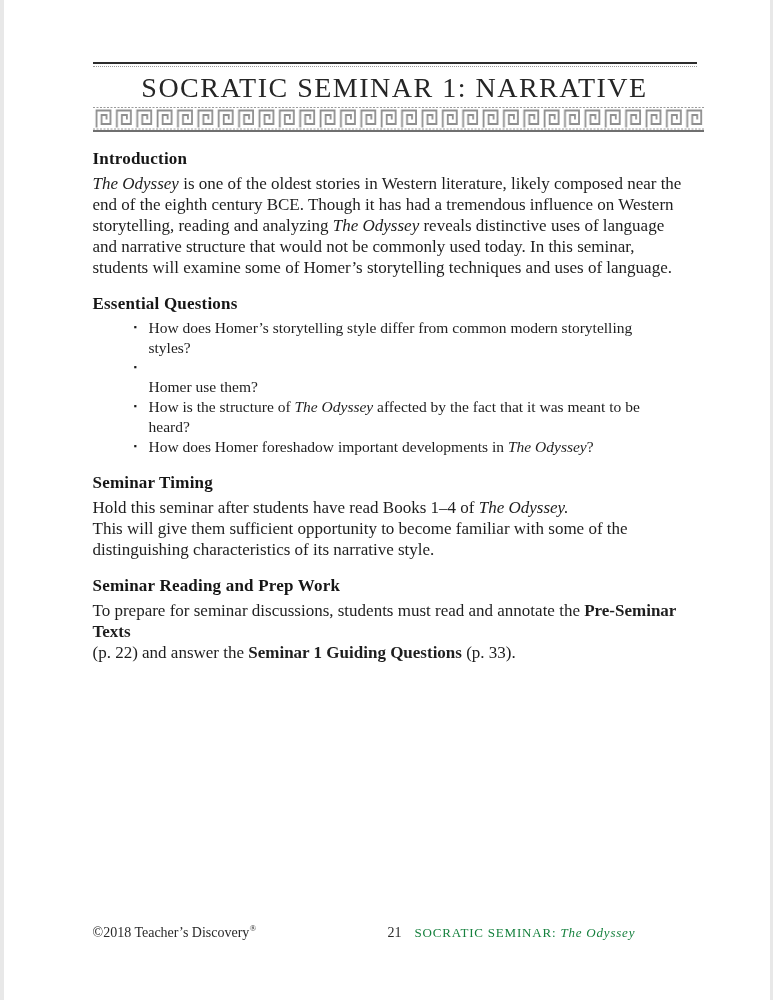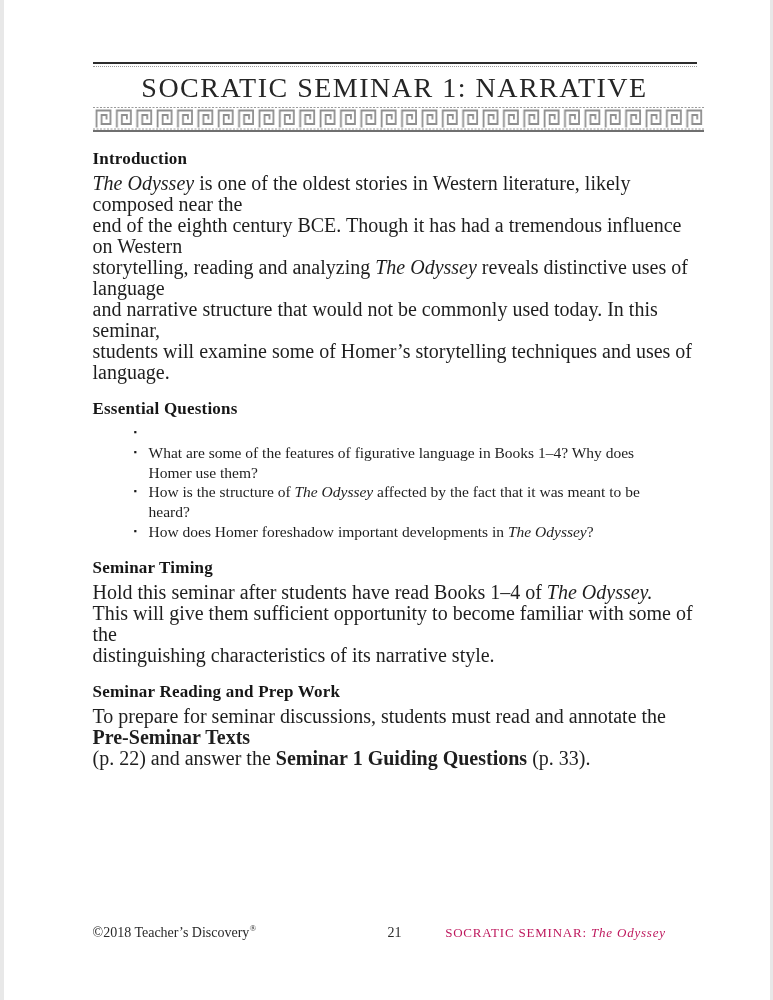--- a/index.html
+++ b/index.html
@@ -36,21 +36,21 @@
   h2.sec-heading{
     font-size:17px;
     line-height:22px;
     font-weight:bold;
     color:#161616;
     margin:15px 0 3px 0;
     letter-spacing:0.2px;
   }
   h2.first{margin-top:16px;}
   p.body-par{
-    font-size:20px;
+    font-size:17px;
     line-height:21px;
     margin:0;
   }
   .indent{margin-left:43px;}
   ul.bullet-list{
     list-style:none;
     margin:1px 0 0 0;
     padding:0 0 0 41px;
   }
   ul.bullet-list li{
@@ -72,21 +72,21 @@
     position:absolute;
     left:89px;right:73px;top:925px;
     display:flex;
     align-items:baseline;
     font-size:14px;
     color:#2a2a2a;
     gap:13px;
   }
   .foot-left{flex:1;text-align:left;}
   .foot-center{flex:0 0 auto;}
-  .foot-right{flex:1;text-align:center;font-size:13px;letter-spacing:0.8px;color:#be185d;}
+  .foot-right{flex:1;text-align:left;font-size:13px;letter-spacing:0.8px;color:#15803d;}
 </style>
 </head>
 <body>
 
 <div class="page" style="color: rgb(30, 30, 30);">
   <div class="content">
 
     <div class="top-rule"></div>
 
     <h1 class="doc-title">
@@ -108,24 +108,25 @@
     <section>
       <h2 class="sec-heading first">Introduction</h2>
       <p class="body-par indent"><span style="font-style: italic;">The Odyssey</span><span> is one of the oldest stories in Western literature, likely composed near the</span><br><span>end of the eighth century BCE. Though it has had a tremendous influence on Western</span><br><span>storytelling, reading and analyzing </span><span style="font-style: italic;">The Odyssey</span><span> reveals distinctive uses of language</span><br><span>and narrative structure that would not be commonly used today. In this seminar,</span><br><span>students will examine some of Homer’s storytelling techniques and uses of language.</span></p>
     </section>
 
     <section>
       <h2 class="sec-heading">Essential Questions</h2>
       <ul class="bullet-list">
           <li>
             <span class="bullet">▪</span>
+            <span><span>How does Homer’s storytelling style differ from common modern storytelling</span><br><span>styles?</span></span>
           </li>
           <li>
             <span class="bullet">▪</span>
-            <span><span>What are some of the features of figurative language in Books 1–4? Why does</span><br><span>Homer use them?</span></span>
+            <span><br><span>Homer use them?</span></span>
           </li>
           <li>
             <span class="bullet">▪</span>
             <span><span>How is the structure of </span><span style="font-style: italic;">The Odyssey</span><span> affected by the fact that it was meant to be</span><br><span>heard?</span></span>
           </li>
           <li>
             <span class="bullet">▪</span>
             <span><span>How does Homer foreshadow important developments in </span><span style="font-style: italic;">The Odyssey</span><span>?</span></span>
           </li>
         </ul>

